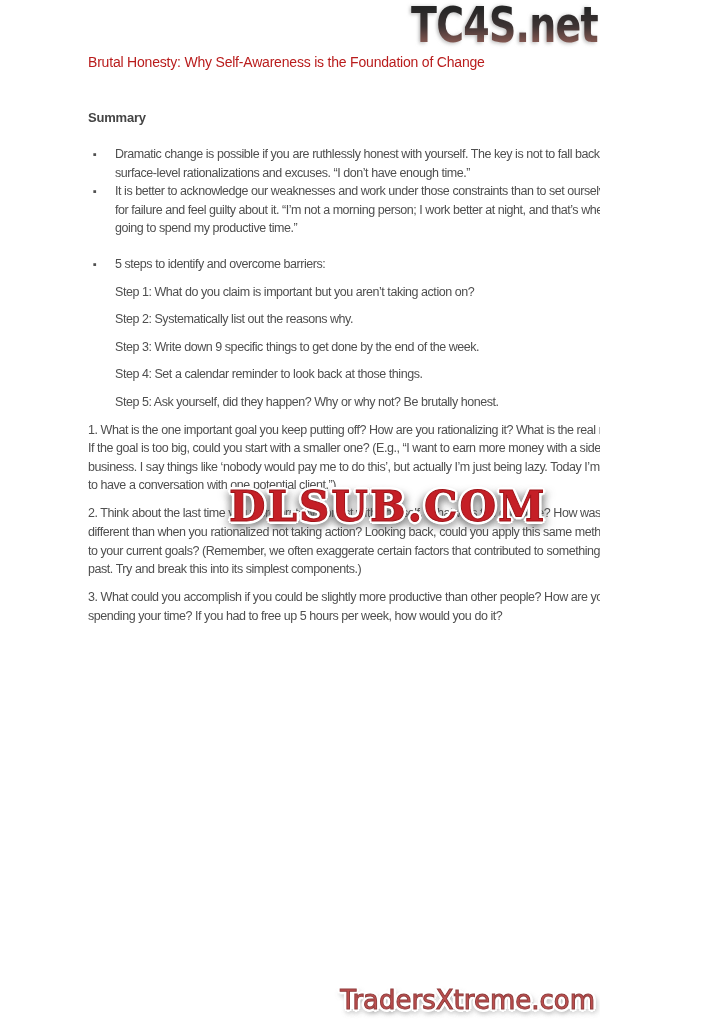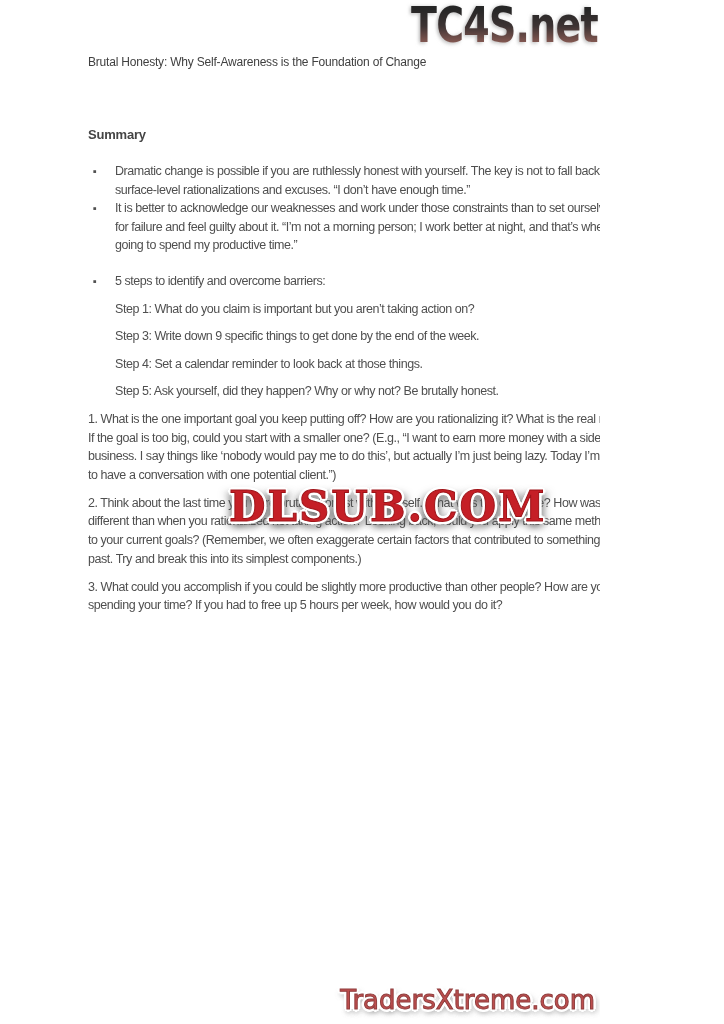--- a/index.html
+++ b/index.html
@@ -31,22 +31,22 @@
     filter:drop-shadow(-2px 1px 2px rgba(130,130,130,0.55));
   }
 
   
   .doc{
     position:absolute;left:88px;top:52px;width:554px;
     color:var(--body-text);
     font-size:12.5px;line-height:18.6px;letter-spacing:-0.45px;
   }
   .doc h1{
-    font-size:12px;font-weight:400;color:#404040;
-    line-height:21px;letter-spacing:-0.2px;margin:0 0 54px 0;
+    font-size:14px;font-weight:400;color:#b91c1c;
+    line-height:21px;letter-spacing:-0.2px;margin:0 0 37px 0;
   }
   .doc h2{
     font-size:13px;font-weight:700;color:var(--heading-text);
     line-height:16px;margin:16px 0 19px 0;letter-spacing:-0.2px;
   }
   ul.bullets{list-style:none;margin:0;padding:0 0 0 27px;}
   ul.bullets li{position:relative;margin:0;}
   ul.bullets li::before{
     content:"▪";position:absolute;left:-22px;top:0;
     font-size:11px;color:var(--body-text);
@@ -99,20 +99,21 @@
     <h2>Summary</h2>
 
     <ul class="bullets">
       <li>Dramatic change is possible if you are ruthlessly honest with yourself. The key is not to fall back on surface-level rationalizations and excuses. “I don’t have enough time.”</li>
       <li class="gap-lg">It is better to acknowledge our weaknesses and work under those constraints than to set ourselves up for failure and feel guilty about it. “I’m not a morning person; I work better at night, and that’s where I’m going to spend my productive time.”</li>
       <li>5 steps to identify and overcome barriers:</li>
     </ul>
 
     <div class="steps">
       <p>Step 1: What do you claim is important but you aren’t taking action on?</p>
+      <p>Step 2: Systematically list out the reasons why.</p>
       <p>Step 3: Write down 9 specific things to get done by the end of the week.</p>
       <p>Step 4: Set a calendar reminder to look back at those things.</p>
       <p>Step 5: Ask yourself, did they happen? Why or why not? Be brutally honest.</p>
     </div>
 
 
     <div class="questions">
       <p>1. What is the one important goal you keep putting off? How are you rationalizing it? What is the real reason? If the goal is too big, could you start with a smaller one? (E.g., “I want to earn more money with a side business. I say things like ‘nobody would pay me to do this’, but actually I’m just being lazy. Today I’m going to have a conversation with one potential client.”)</p>
       <p>2. Think about the last time you were brutally honest with yourself. What was the outcome? How was this different than when you rationalized not taking action? Looking back, could you apply this same methodology to your current goals? (Remember, we often exaggerate certain factors that contributed to something in the past. Try and break this into its simplest components.)</p>
       <p>3. What could you accomplish if you could be slightly more productive than other people? How are you really spending your time? If you had to free up 5 hours per week, how would you do it?</p>

